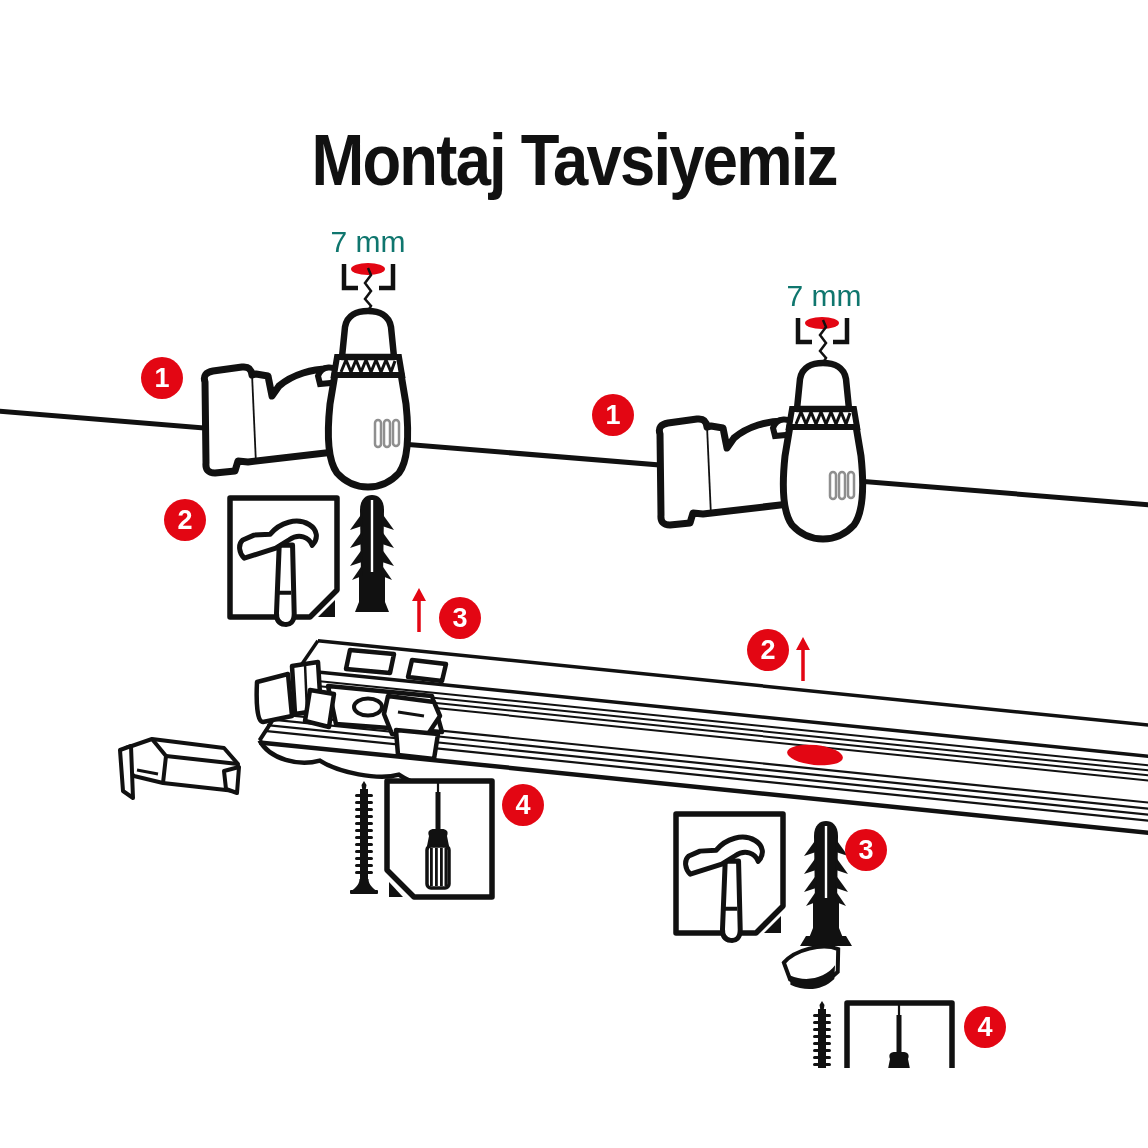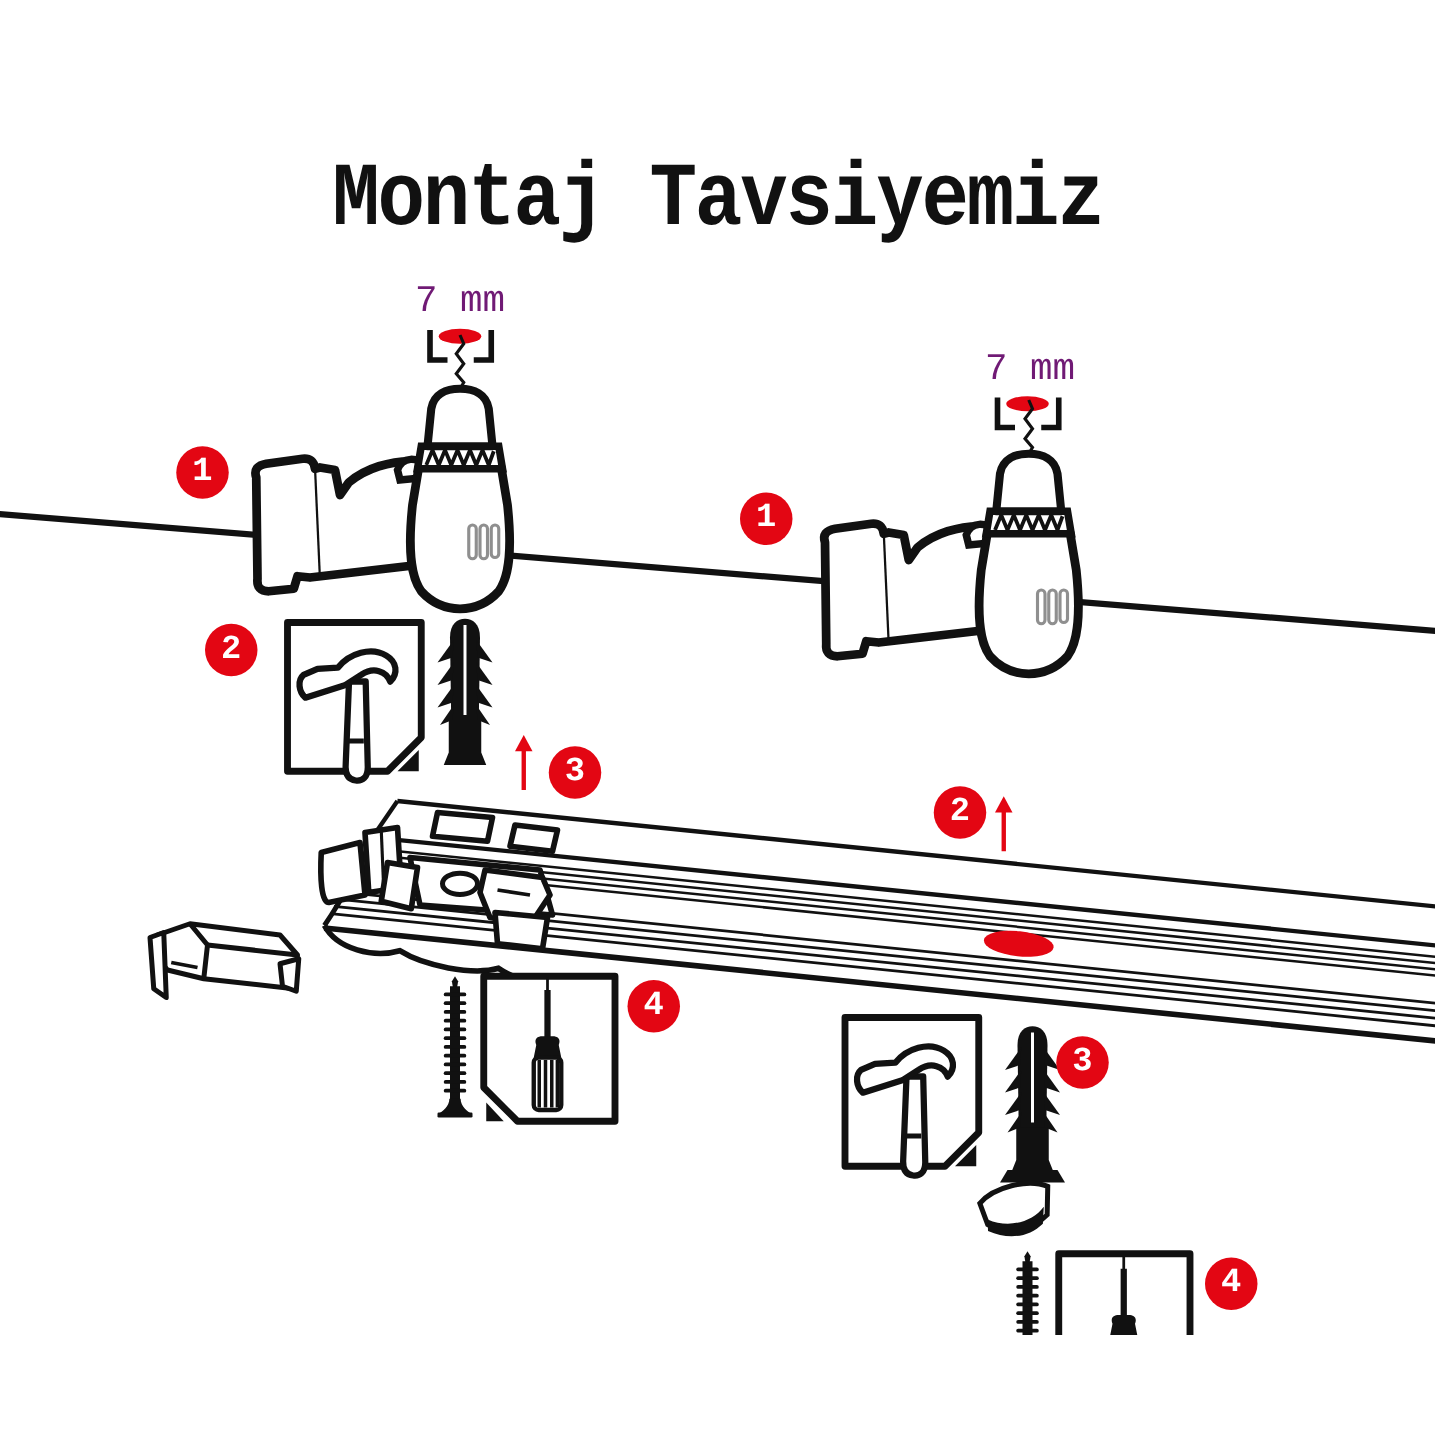--- a/index.html
+++ b/index.html
@@ -1,29 +1,29 @@
 <!DOCTYPE html>
 <html><head>
 <meta charset="utf-8">
 <style>
   html,body{margin:0;padding:0;background:#fff;}
   .stage{
     position:relative;width:1148px;height:1068px;background:#ffffff;
-    font-family:Liberation Mono, monospace;overflow:hidden;
+    font-family:Liberation Sans, sans-serif;overflow:hidden;
   }
   .stage svg{position:absolute;left:0;top:0;}
   .title{
     position:absolute;left:0;top:124px;width:100%;text-align:center;
     font-size:72px;font-weight:bold;color:#111;line-height:1;
     letter-spacing:-2px;transform:scaleX(0.88);transform-origin:center;
     white-space:nowrap;
   }
   .mm-label{
     position:absolute;width:200px;text-align:center;
-    font-size:30px;color:#701a75;font-weight:500;line-height:1;
+    font-size:30px;color:#0f766e;font-weight:500;line-height:1;
   }
   #mm-left{left:268px;top:227px;}
   #mm-right{left:724px;top:281px;}
   .badge{
     position:absolute;width:42px;height:42px;border-radius:50%;
     background:#e30613;color:#ffffff;font-size:27px;font-weight:bold;
     display:flex;align-items:center;justify-content:center;line-height:1;
   }
   #b1l{left:141px;top:357px;} #b1r{left:592px;top:394px;}
   #b2l{left:164px;top:499px;} #b3l{left:439px;top:597px;}

